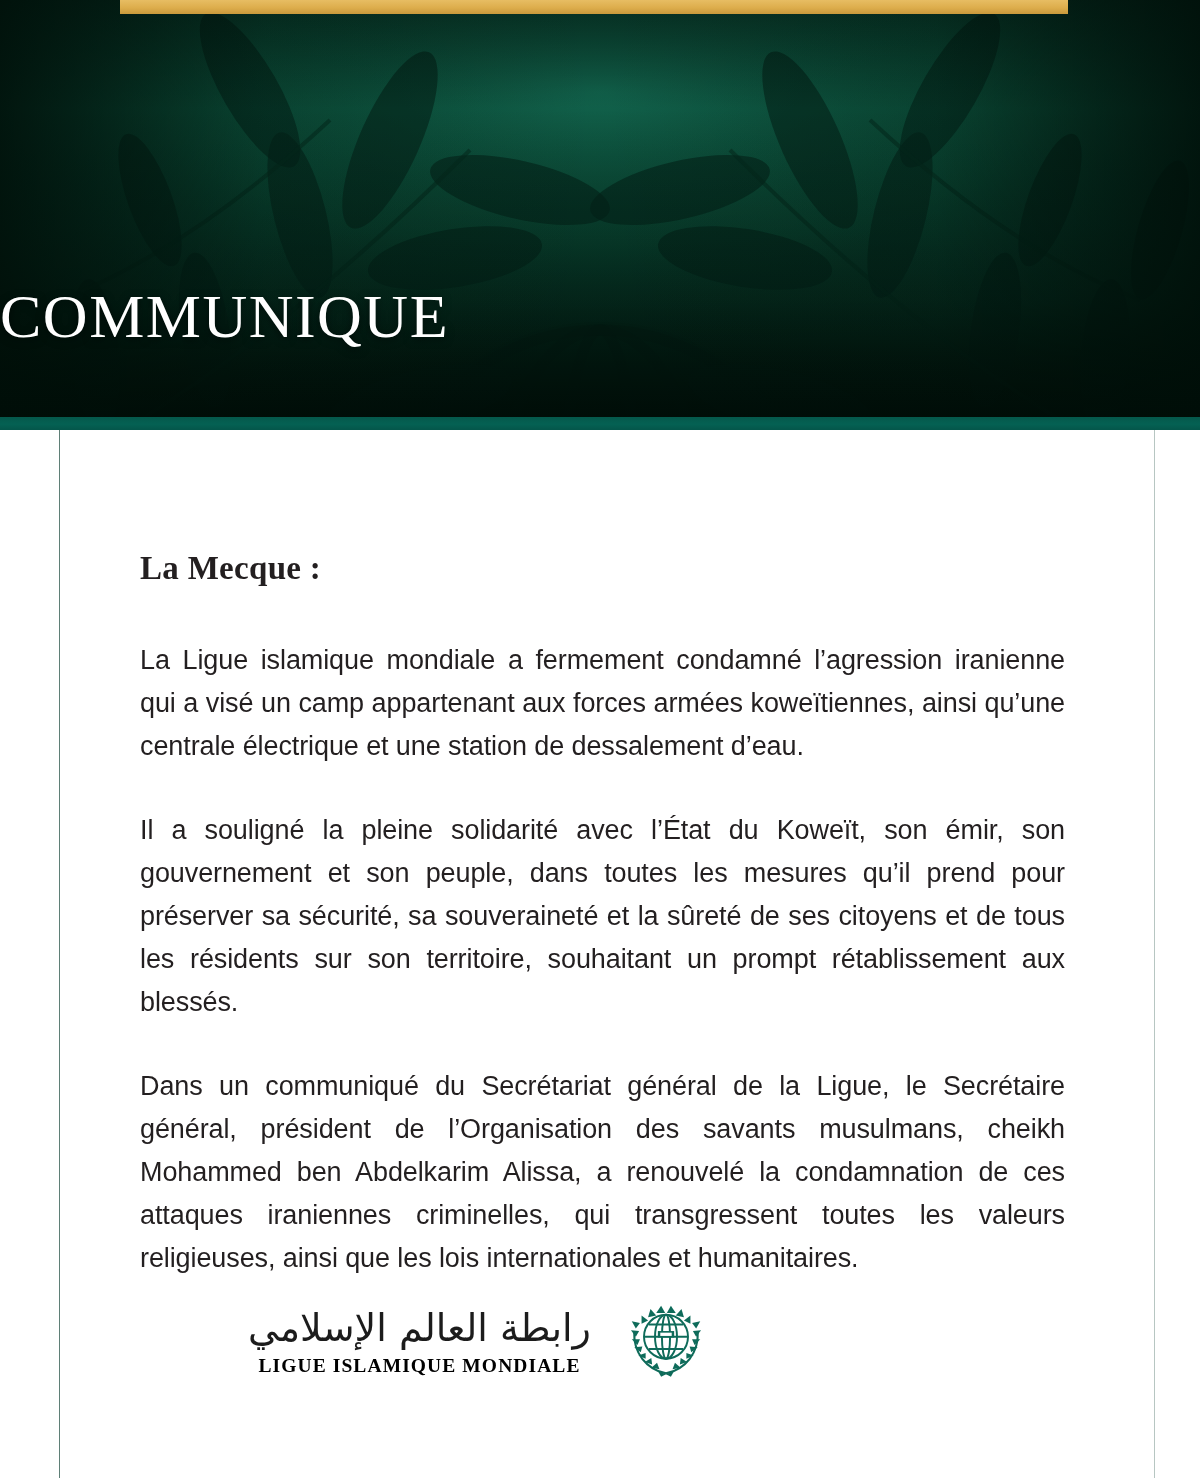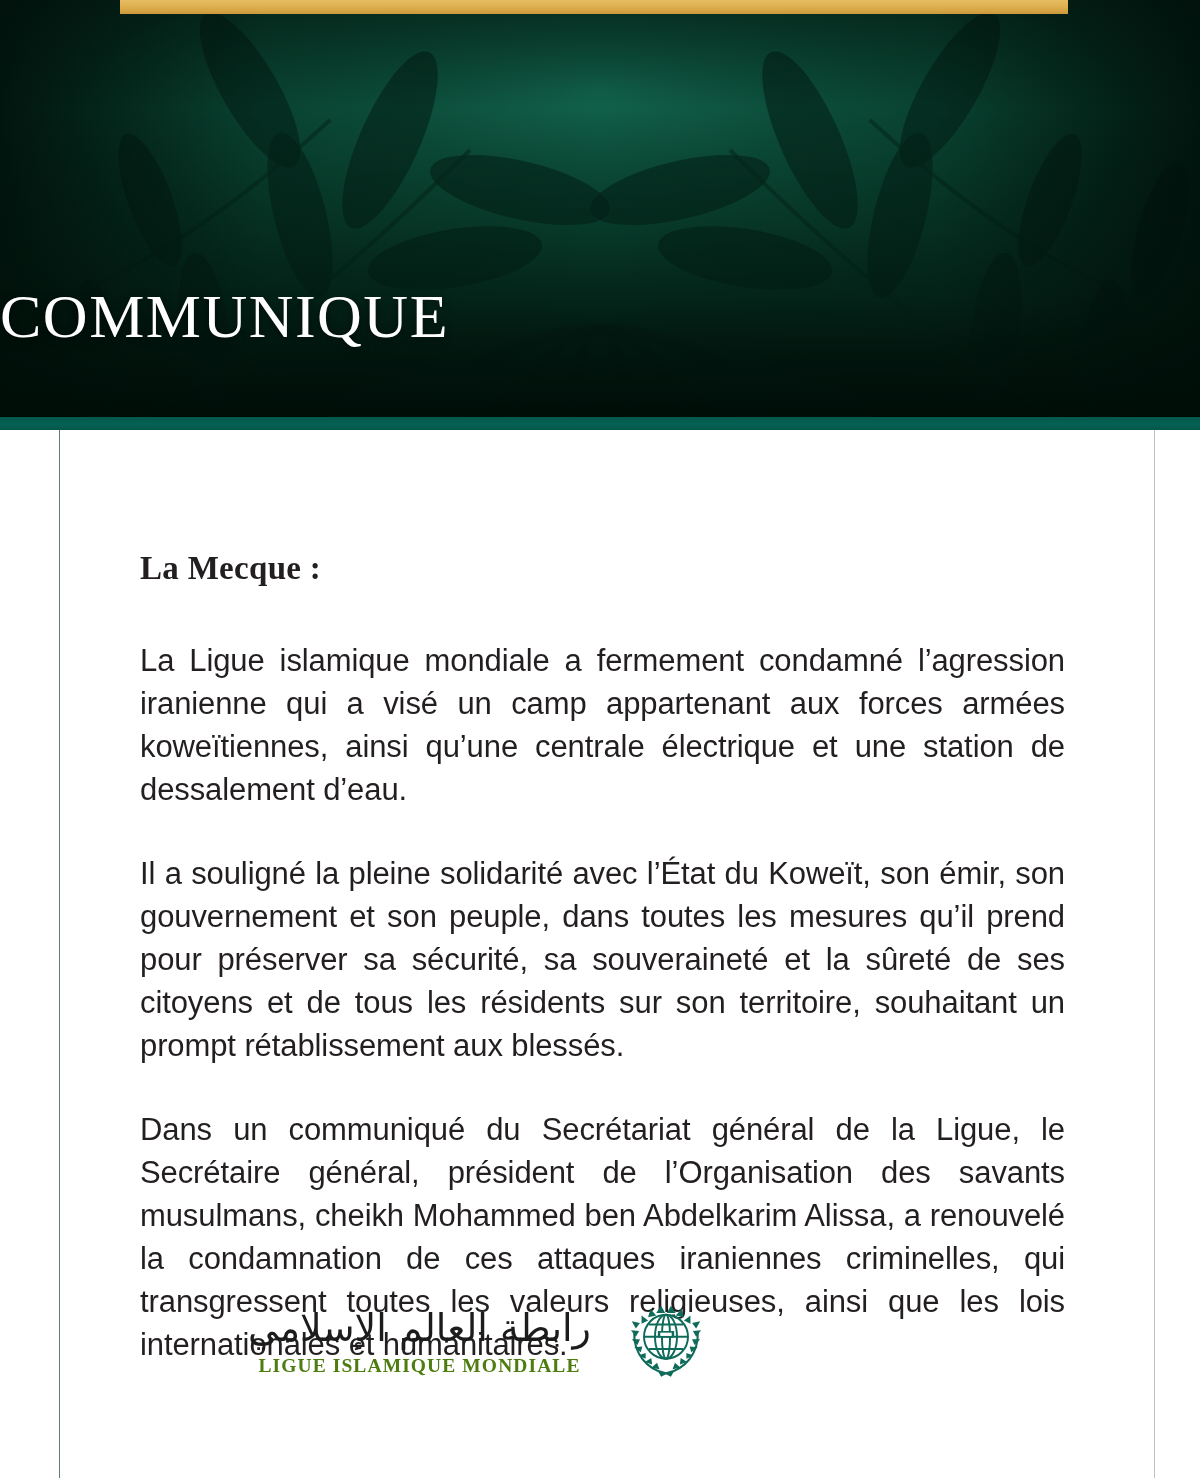--- a/index.html
+++ b/index.html
@@ -115,21 +115,21 @@
     font-family: "Liberation Serif", "DejaVu Serif", serif;
     font-weight: bold;
     font-size: 33px;
     color: #231f20;
     letter-spacing: 0.3px;
   }
   .para {
     margin: 0;
     padding-top: 41px;
     font-family: "Liberation Sans", sans-serif;
-    font-size: 31px;
+    font-size: 27px;
     line-height: 43px;
     color: #231f20;
     text-align: justify;
     text-justify: inter-word;
     letter-spacing: -0.1px;
   }
   .para.first { padding-top: 52px; }
 
   
   .footer-logo {
@@ -155,21 +155,21 @@
     line-height: 50px;
     color: #1c1c1c;
     direction: rtl;
     white-space: nowrap;
   }
   .logo-latin {
     font-family: "Liberation Serif", "DejaVu Serif", serif;
     font-weight: bold;
     font-size: 19.5px;
     letter-spacing: 1.1px;
-    color: #4d7c0f;
+    color: #000000;
     white-space: nowrap;
   }
   .logo-emblem { width: 82px; height: 88px; display: block; }
 </style>
 </head>
 <body>
 
 <div class="page">
 
   <div class="header">

